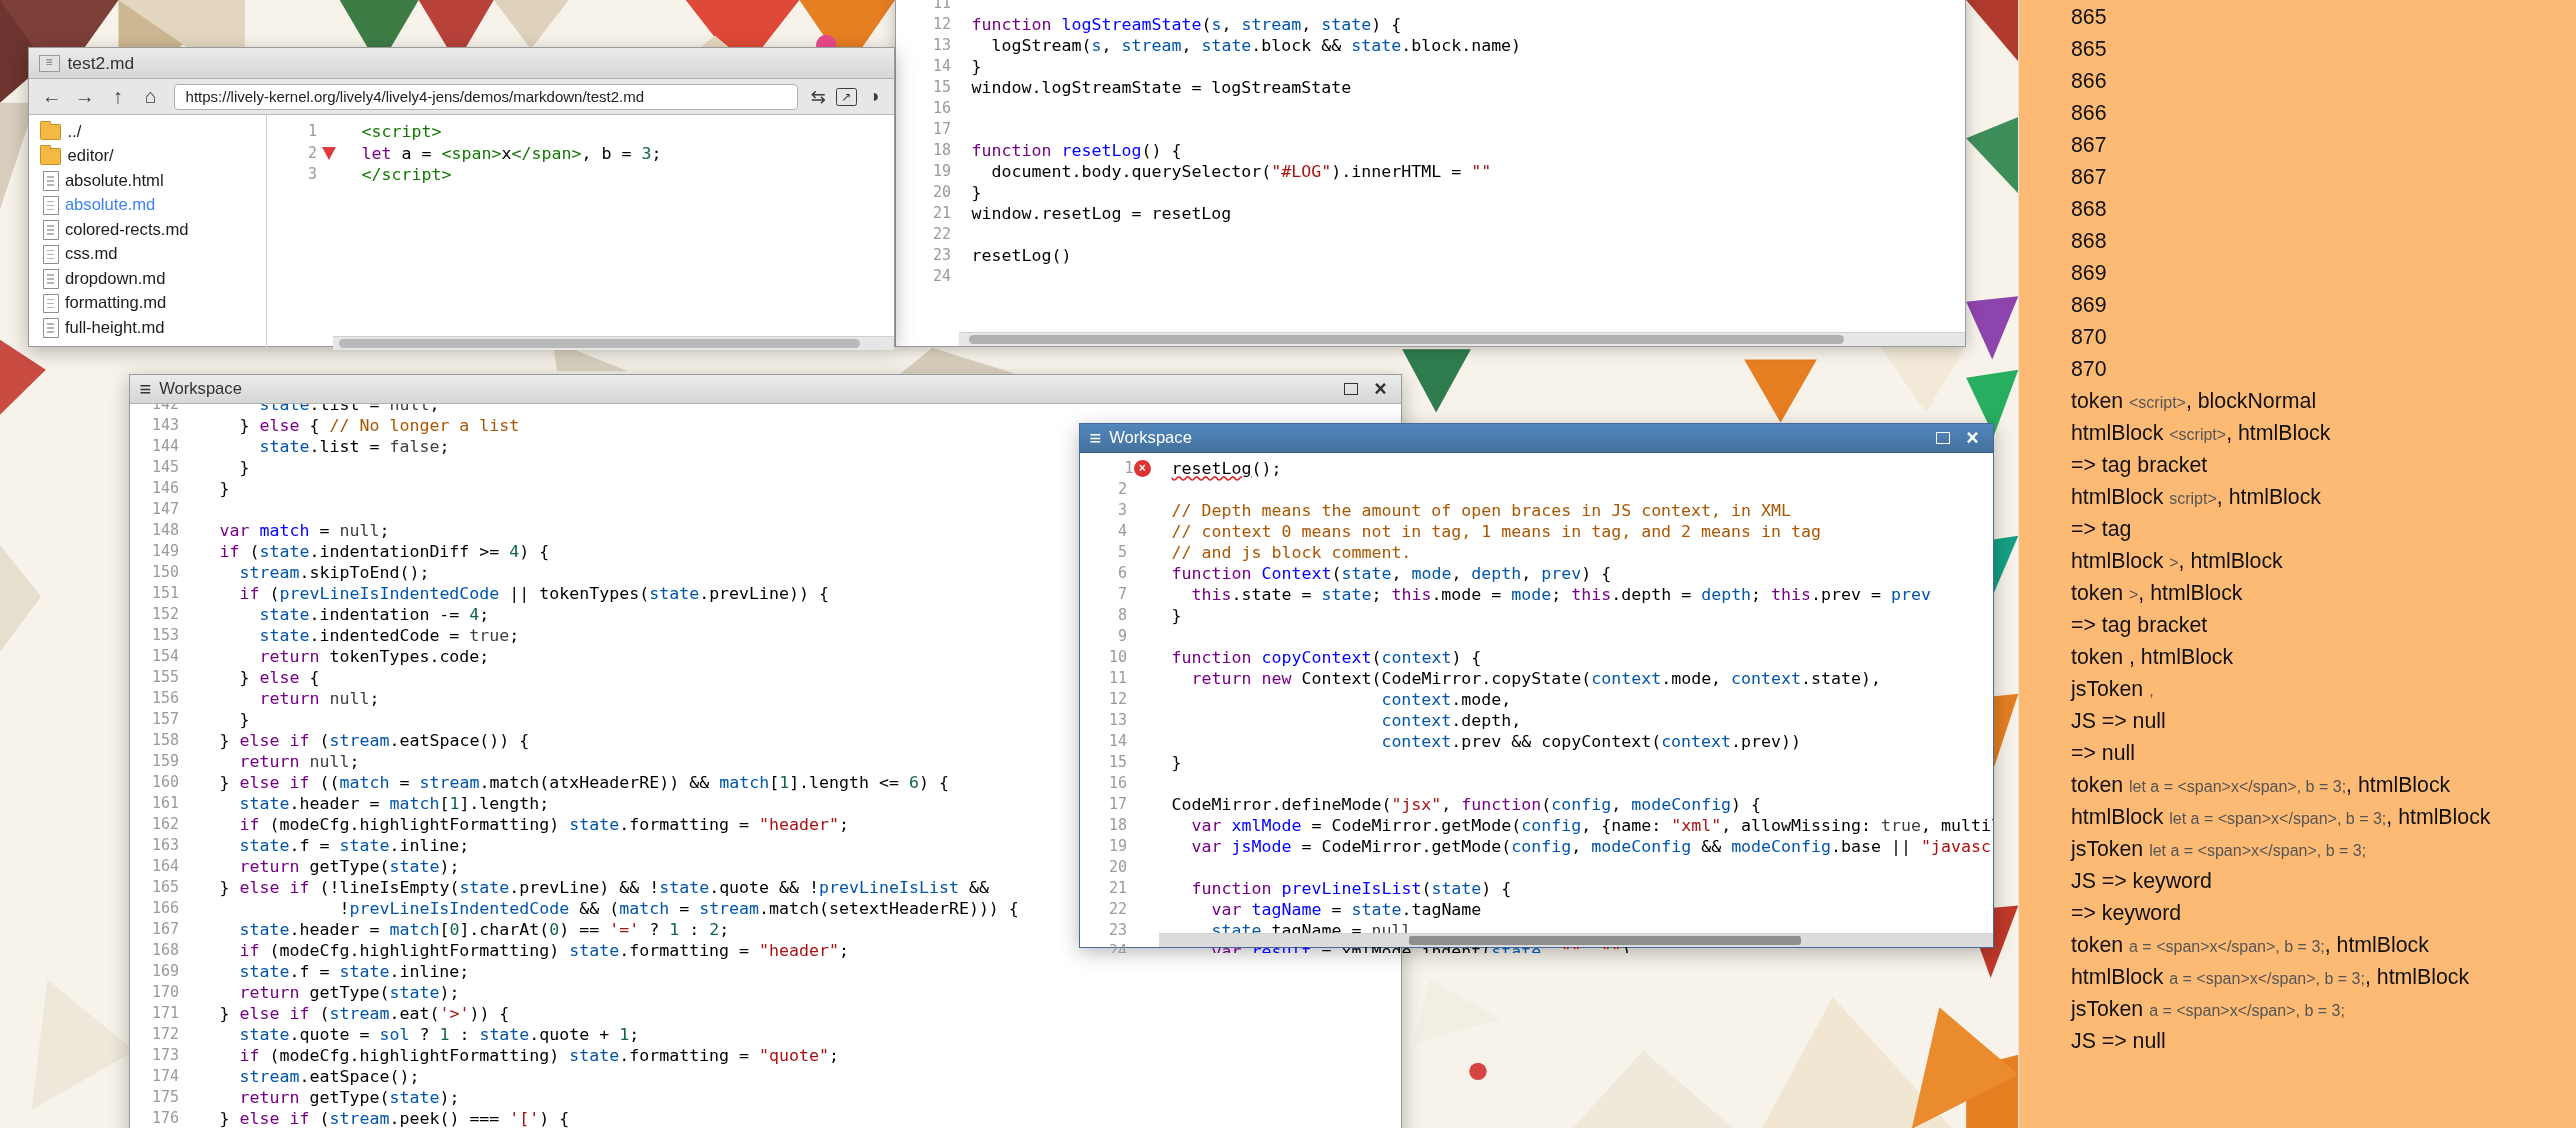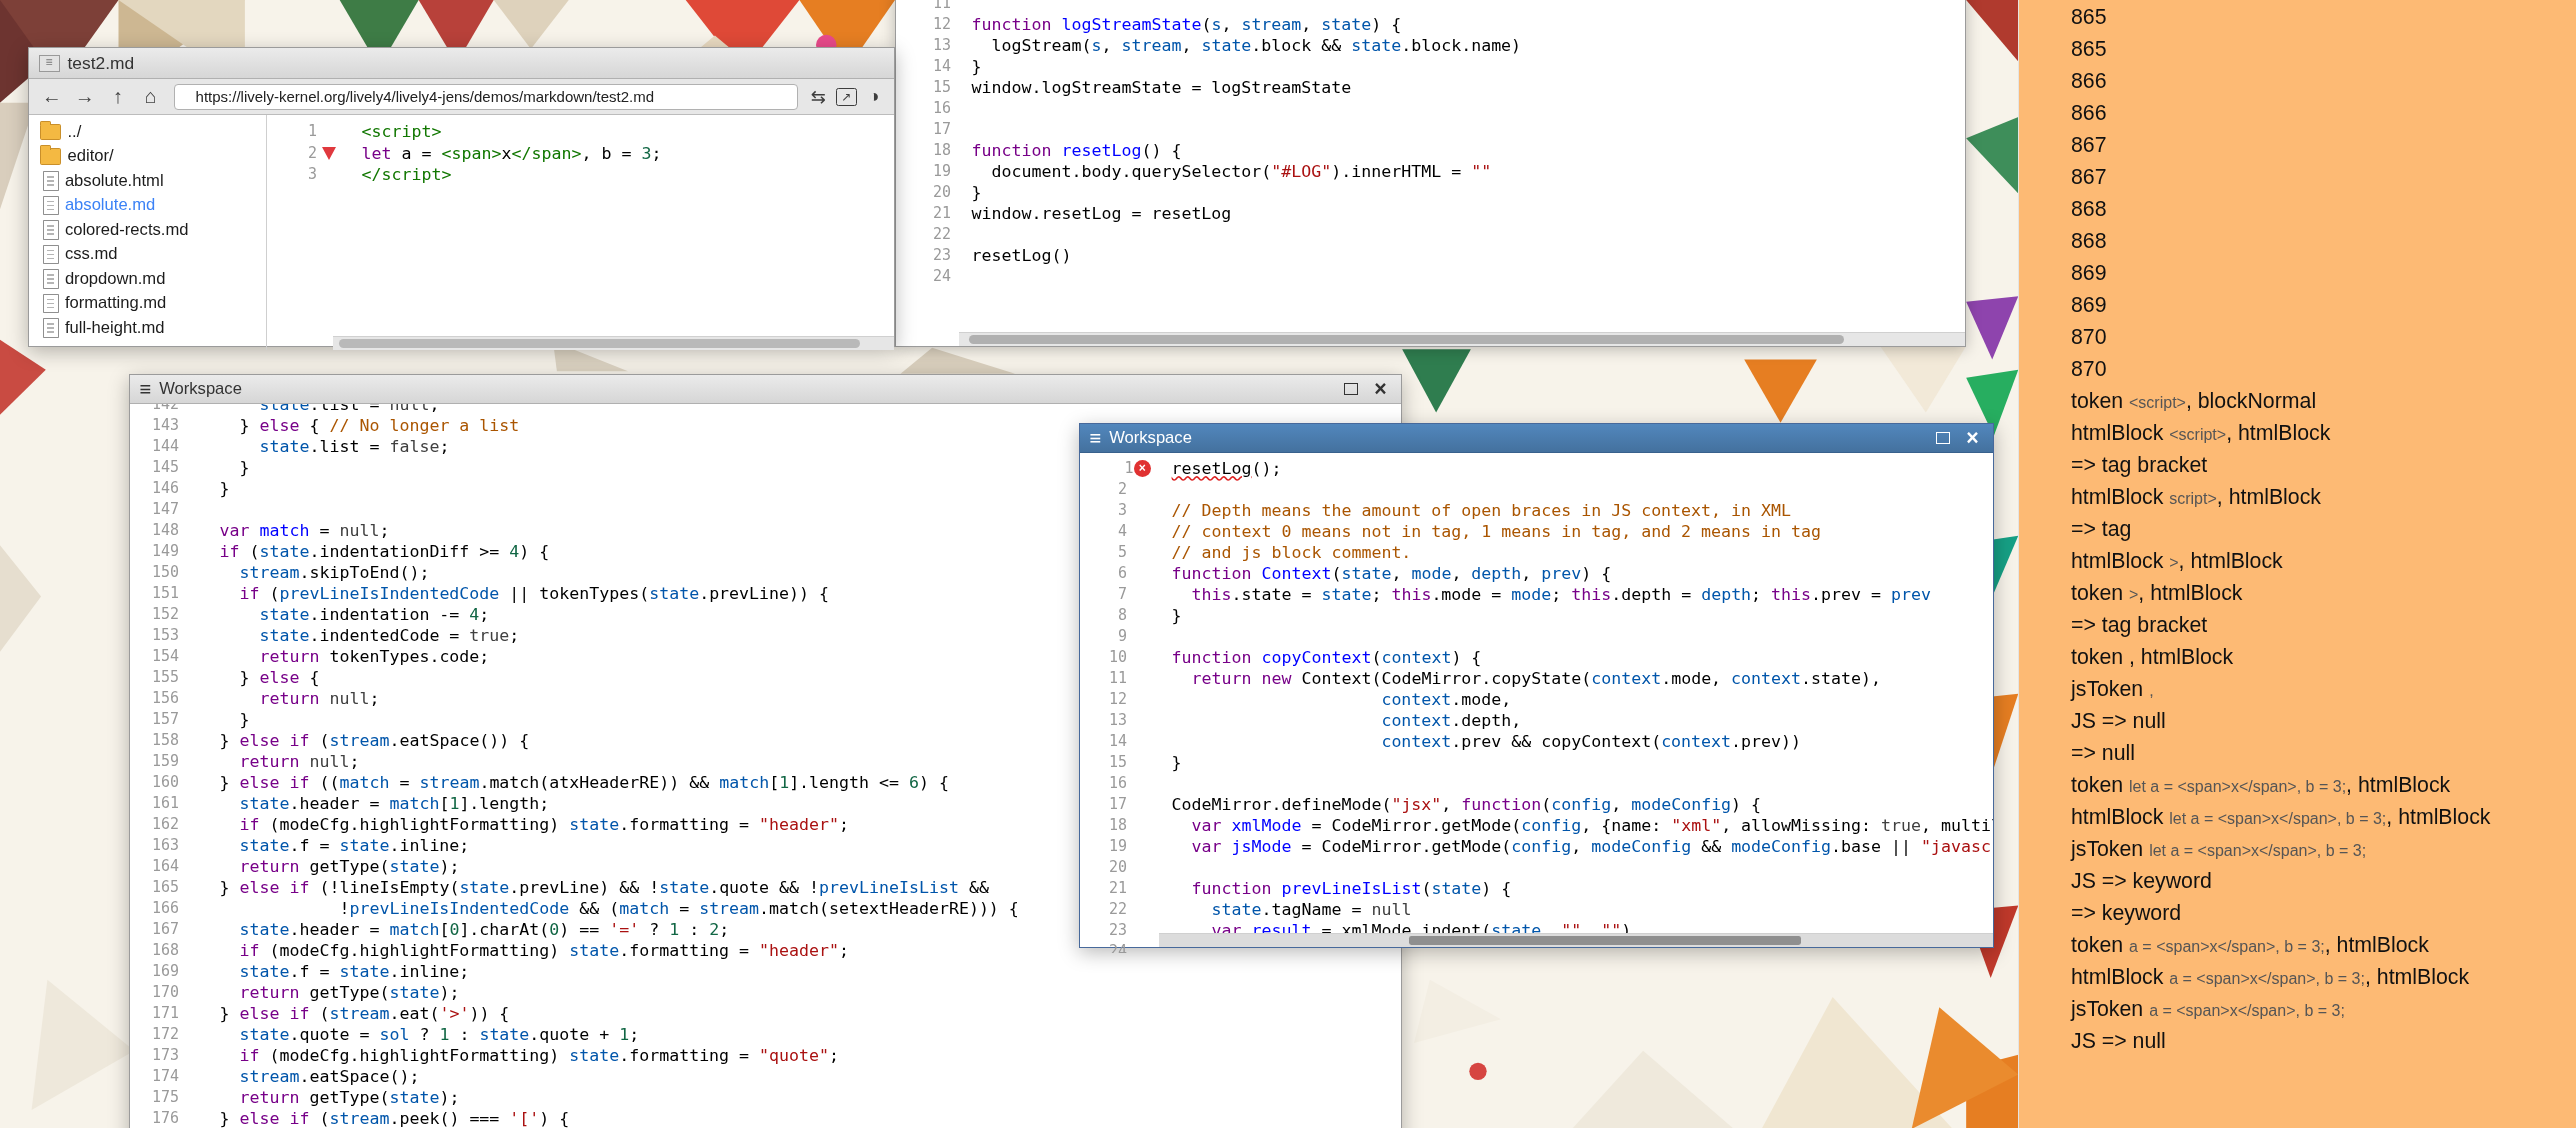--- a/index.html
+++ b/index.html
@@ -21,21 +21,21 @@
   .maxbox{width:12px;height:9.5px;border:1.6px solid currentColor;display:inline-block;}
   .closex{font-size:21.3px;line-height:1;font-weight:bold;}
   .win-icon{width:19px;height:15px;border:0.8px solid #999;background:#e3e3e3;color:#777;
             font-size:12px;line-height:13.4px;text-align:center;flex:none;}
 
   
   .test2{left:28px;top:47px;width:867px;height:300px;z-index:3;}
   .toolbar{height:35px;background:#e7e7e7;border-bottom:0.8px solid #bcbcbc;display:flex;
            align-items:center;padding:0 6.3px;}
   .navbtn{width:33px;height:28.4px;font-size:20px;color:#444;background:transparent;border:none;padding:0;}
-  .urlbar{flex:1;height:24px;margin:0 6.3px;border:0.8px solid #b1b1b1;border-radius:4px;padding:0 21px;
+  .urlbar{flex:1;height:24px;margin:0 6.3px;border:0.8px solid #b1b1b1;border-radius:4px;padding:0 11px;
           font-family:"Liberation Sans",sans-serif;font-size:15px;color:#222;background:#fff;min-width:0;}
   .tbicon{width:27px;text-align:center;font-size:18px;color:#3d3d3d;flex:none;}
   .boxarrow{border:1.6px solid #3d3d3d;border-radius:2.4px;width:19px;height:16px;line-height:16px;
             font-size:12px;margin:0 4px;width:19px;}
   .test2 .body{display:flex;height:235px;overflow:hidden;}
   .filetree{width:237px;flex:none;border-right:0.8px solid #cfcfcf;padding-top:4.7px;overflow:hidden;}
   .file-item{display:flex;align-items:center;height:24.5px;padding:0 3.2px;font-size:16.6px;color:#1c1c1c;}
   .file-item .fname.muted{color:#3b82f6;}
   .fi{flex:none;position:relative;margin:0 6.3px 0 8px;}
   .fi.folder{width:19px;height:14.2px;background:#f4b942;border:0.8px solid #c98f2a;border-radius:1.6px;}
@@ -589,20 +589,21 @@
           <div class="cm-line"><span>                     </span><span class="tk-v2">context</span><span>.mode,</span></div>
           <div class="cm-line"><span>                     </span><span class="tk-v2">context</span><span>.depth,</span></div>
           <div class="cm-line"><span>                     </span><span class="tk-v2">context</span><span>.prev &amp;&amp; copyContext(</span><span class="tk-v2">context</span><span>.prev))</span></div>
           <div class="cm-line"><span>}</span></div>
           <div class="cm-line"></div>
           <div class="cm-line"><span>CodeMirror.defineMode(</span><span class="tk-s">"jsx"</span><span>, </span><span class="tk-k">function</span><span>(</span><span class="tk-v2">config</span><span>, </span><span class="tk-v2">modeConfig</span><span>) {</span></div>
           <div class="cm-line"><span>  </span><span class="tk-k">var</span><span> </span><span class="tk-d">xmlMode</span><span> = CodeMirror.getMode(</span><span class="tk-v2">config</span><span>, {name: </span><span class="tk-s">"xml"</span><span>, allowMissing: </span><span class="tk-a">true</span><span>, multiline</span></div>
           <div class="cm-line"><span>  </span><span class="tk-k">var</span><span> </span><span class="tk-d">jsMode</span><span> = CodeMirror.getMode(</span><span class="tk-v2">config</span><span>, </span><span class="tk-v2">modeConfig</span><span> &amp;&amp; </span><span class="tk-v2">modeConfig</span><span>.base || </span><span class="tk-s">"javascript"</span></div>
           <div class="cm-line"></div>
           <div class="cm-line"><span>  </span><span class="tk-k">function</span><span> </span><span class="tk-d">prevLineIsList</span><span>(</span><span class="tk-v2">state</span><span>) {</span></div>
+          <div class="cm-line"><span>    </span><span class="tk-k">var</span><span> </span><span class="tk-d">tagName</span><span> = </span><span class="tk-v2">state</span><span>.tagName</span></div>
           <div class="cm-line"><span>    </span><span class="tk-v2">state</span><span>.tagName = </span><span class="tk-a">null</span></div>
           <div class="cm-line"><span>    </span><span class="tk-k">var</span><span> </span><span class="tk-d">result</span><span> = xmlMode.indent(</span><span class="tk-v2">state</span><span>, </span><span class="tk-s">""</span><span>, </span><span class="tk-s">""</span><span>)</span></div>
         </div>
       </div>
     </div>
   <div class="hscroll">
     <div class="hthumb"></div>
   </div>
 </section>
 

